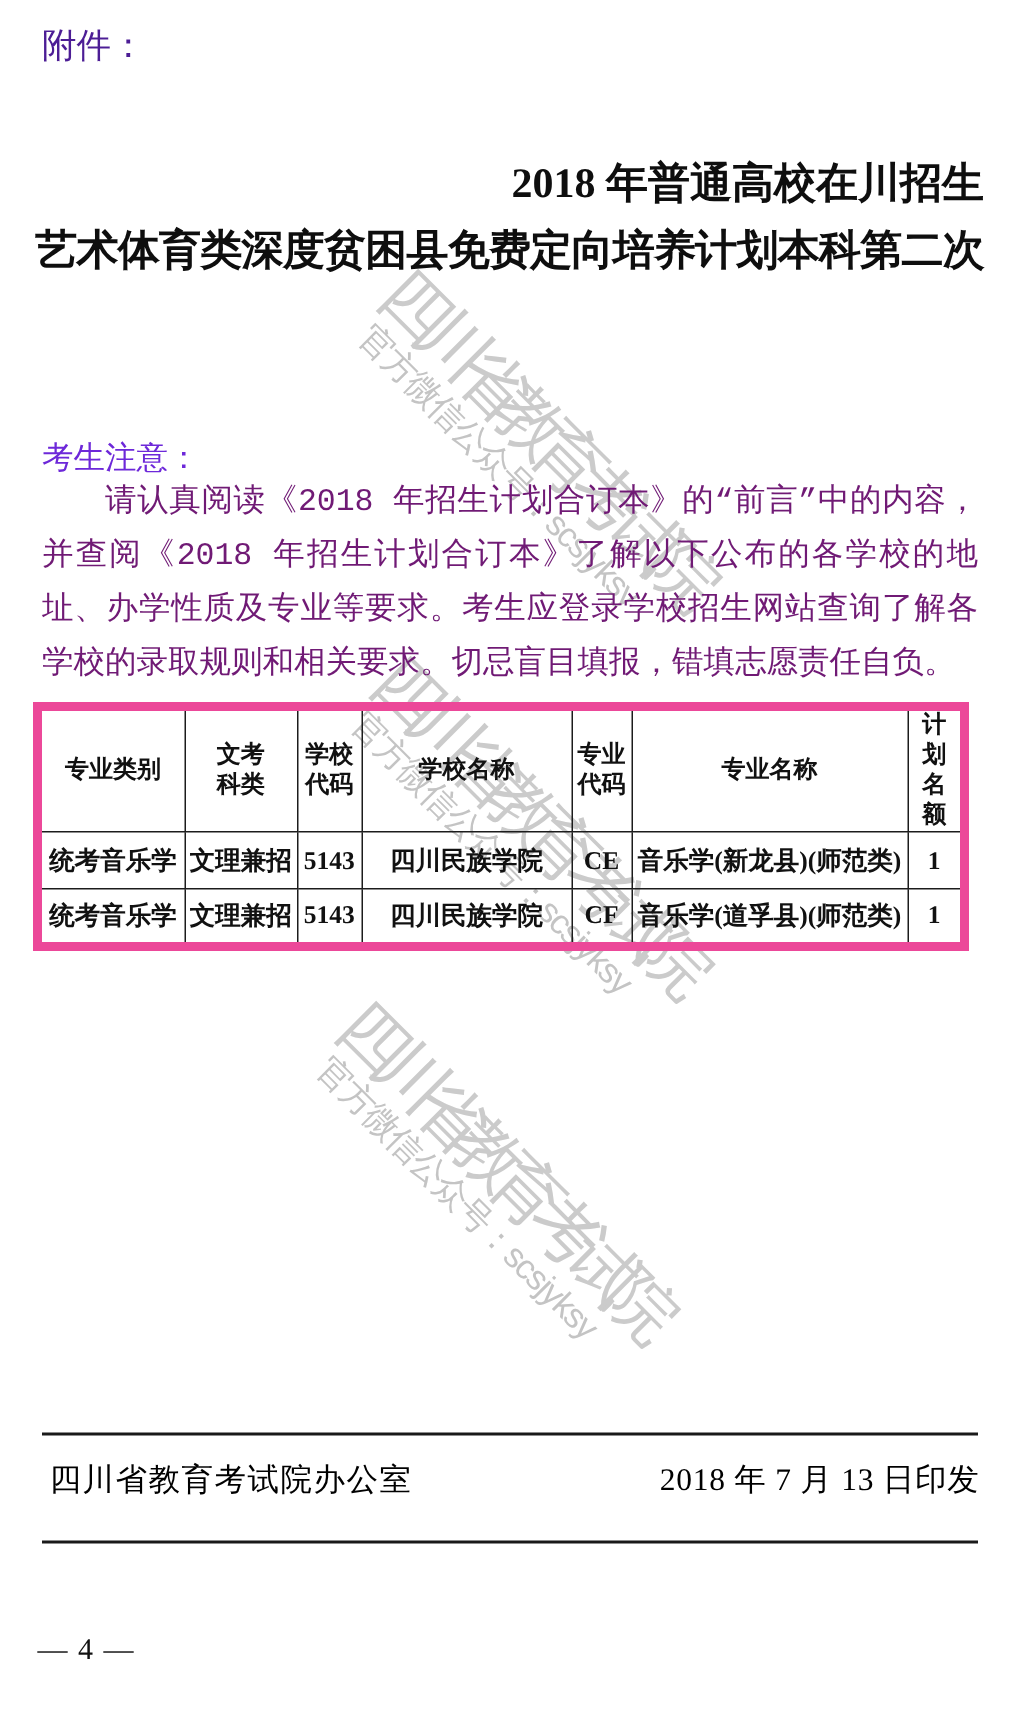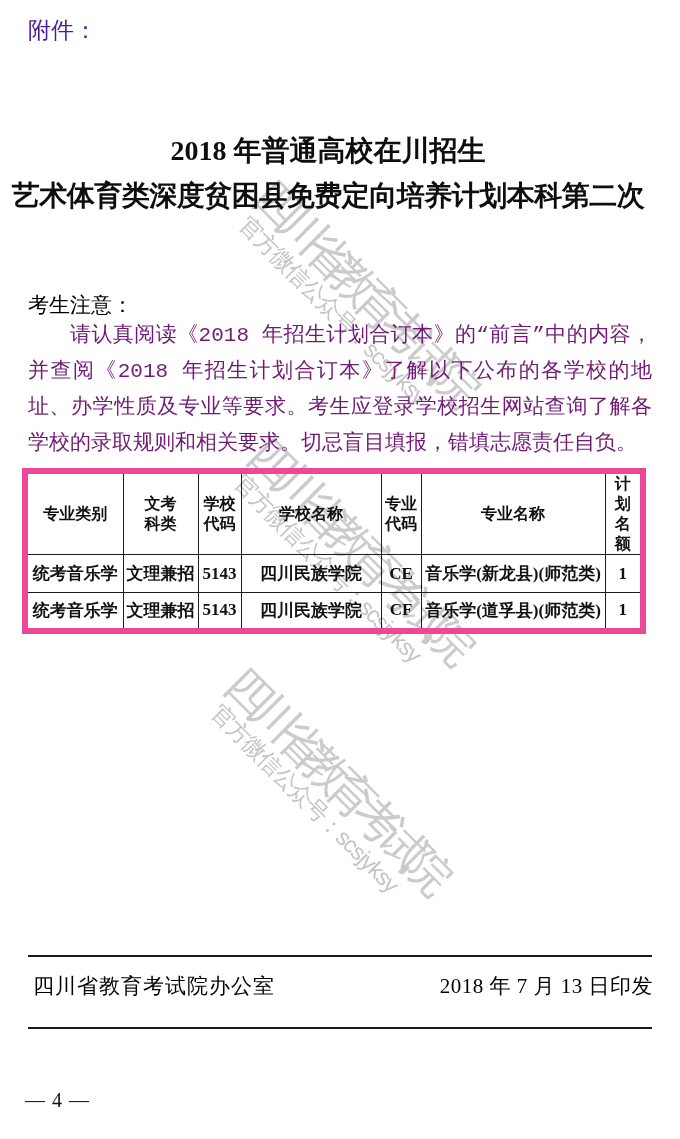--- a/index.html
+++ b/index.html
@@ -51,35 +51,35 @@
   
   .attachment {
     position: absolute;
     left: 28px; top: 15px;
     font-family: "Liberation Sans", "DejaVu Sans", sans-serif;
     font-size: 23px;
     color: #4c1d95;
   }
   .title-block {
     position: absolute;
-    left: 0; top: 128px;
+    left: 0; top: 100px;
     width: 656px;
-    text-align: center;
+    text-align: right;
     font-weight: 700;
     color: #0e0e0e;
   }
   .title-line { line-height: 45px; font-size: 28px; }
   .title-line.l2 { font-size: 28px; letter-spacing: -0.5px; }
 
   
   .notice-head {
     position: absolute;
     left: 28px; top: 291px;
     font-size: 21px;
-    color: #000000;
+    color: #6d28d9;
   }
   .notice-body {
     position: absolute;
     left: 28px; top: 318px;
     width: 624px;
     font-size: 21px;
     line-height: 36px;
     text-indent: 2em;
     text-align: justify;
     color: #701a75;

